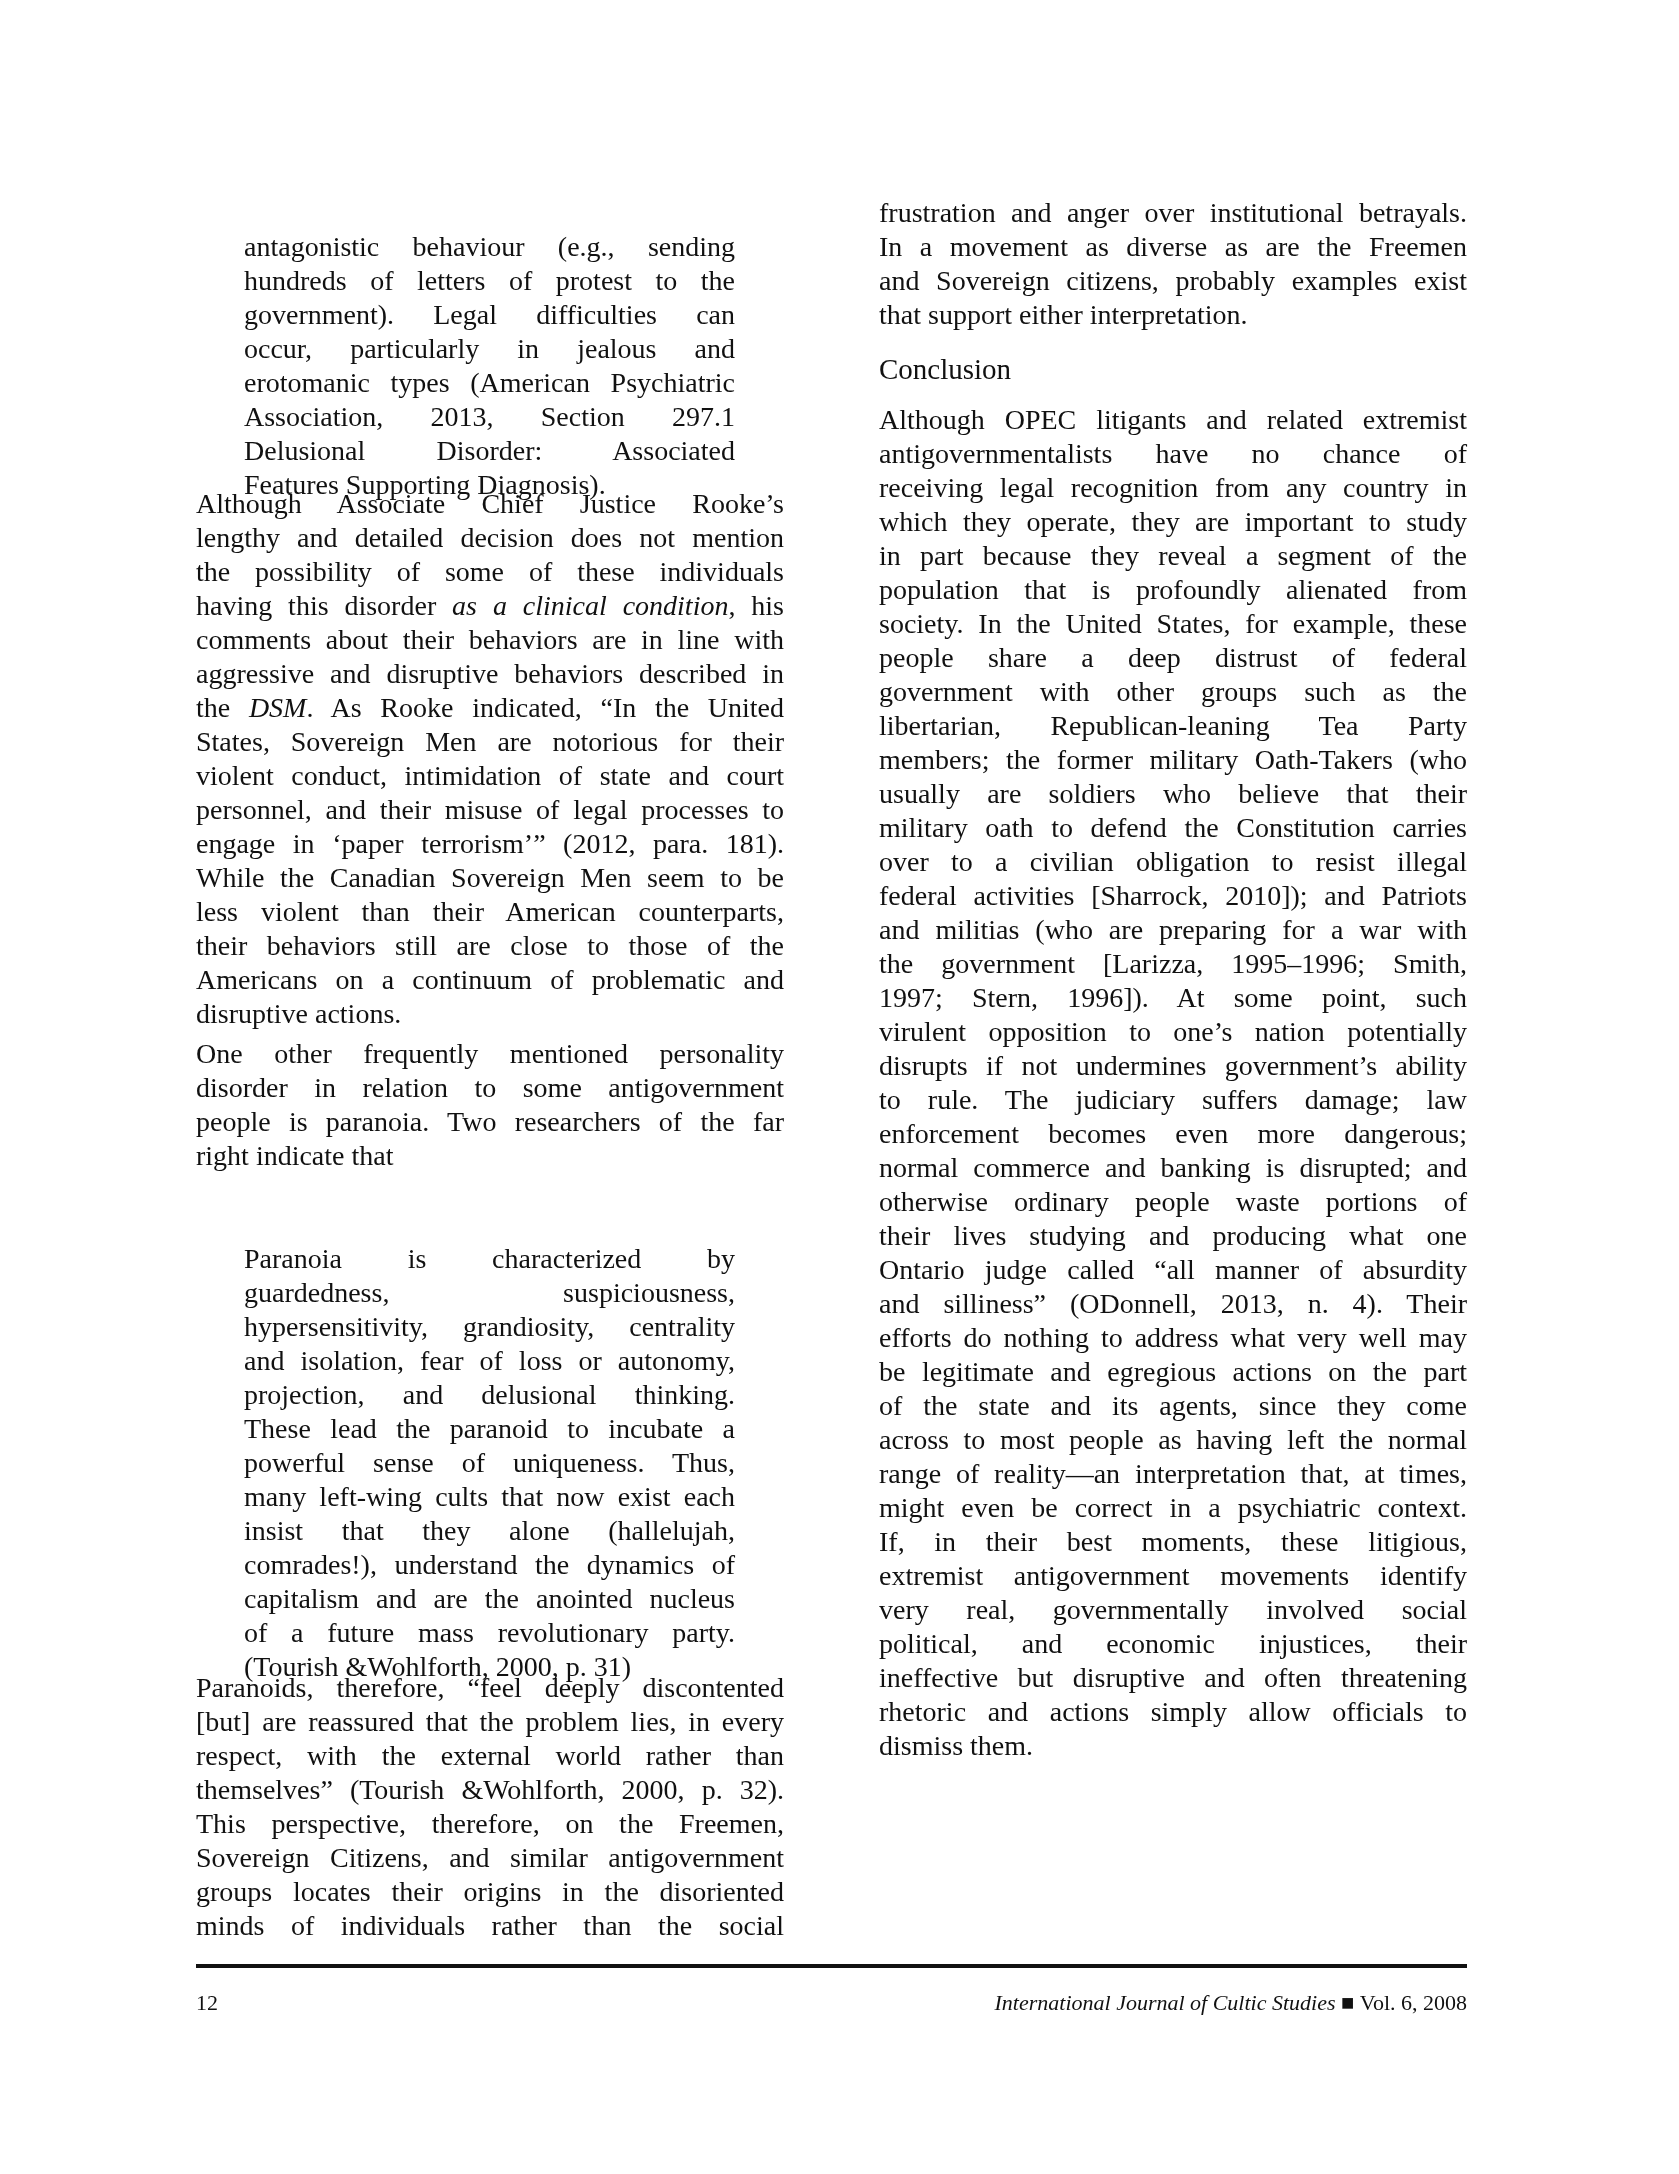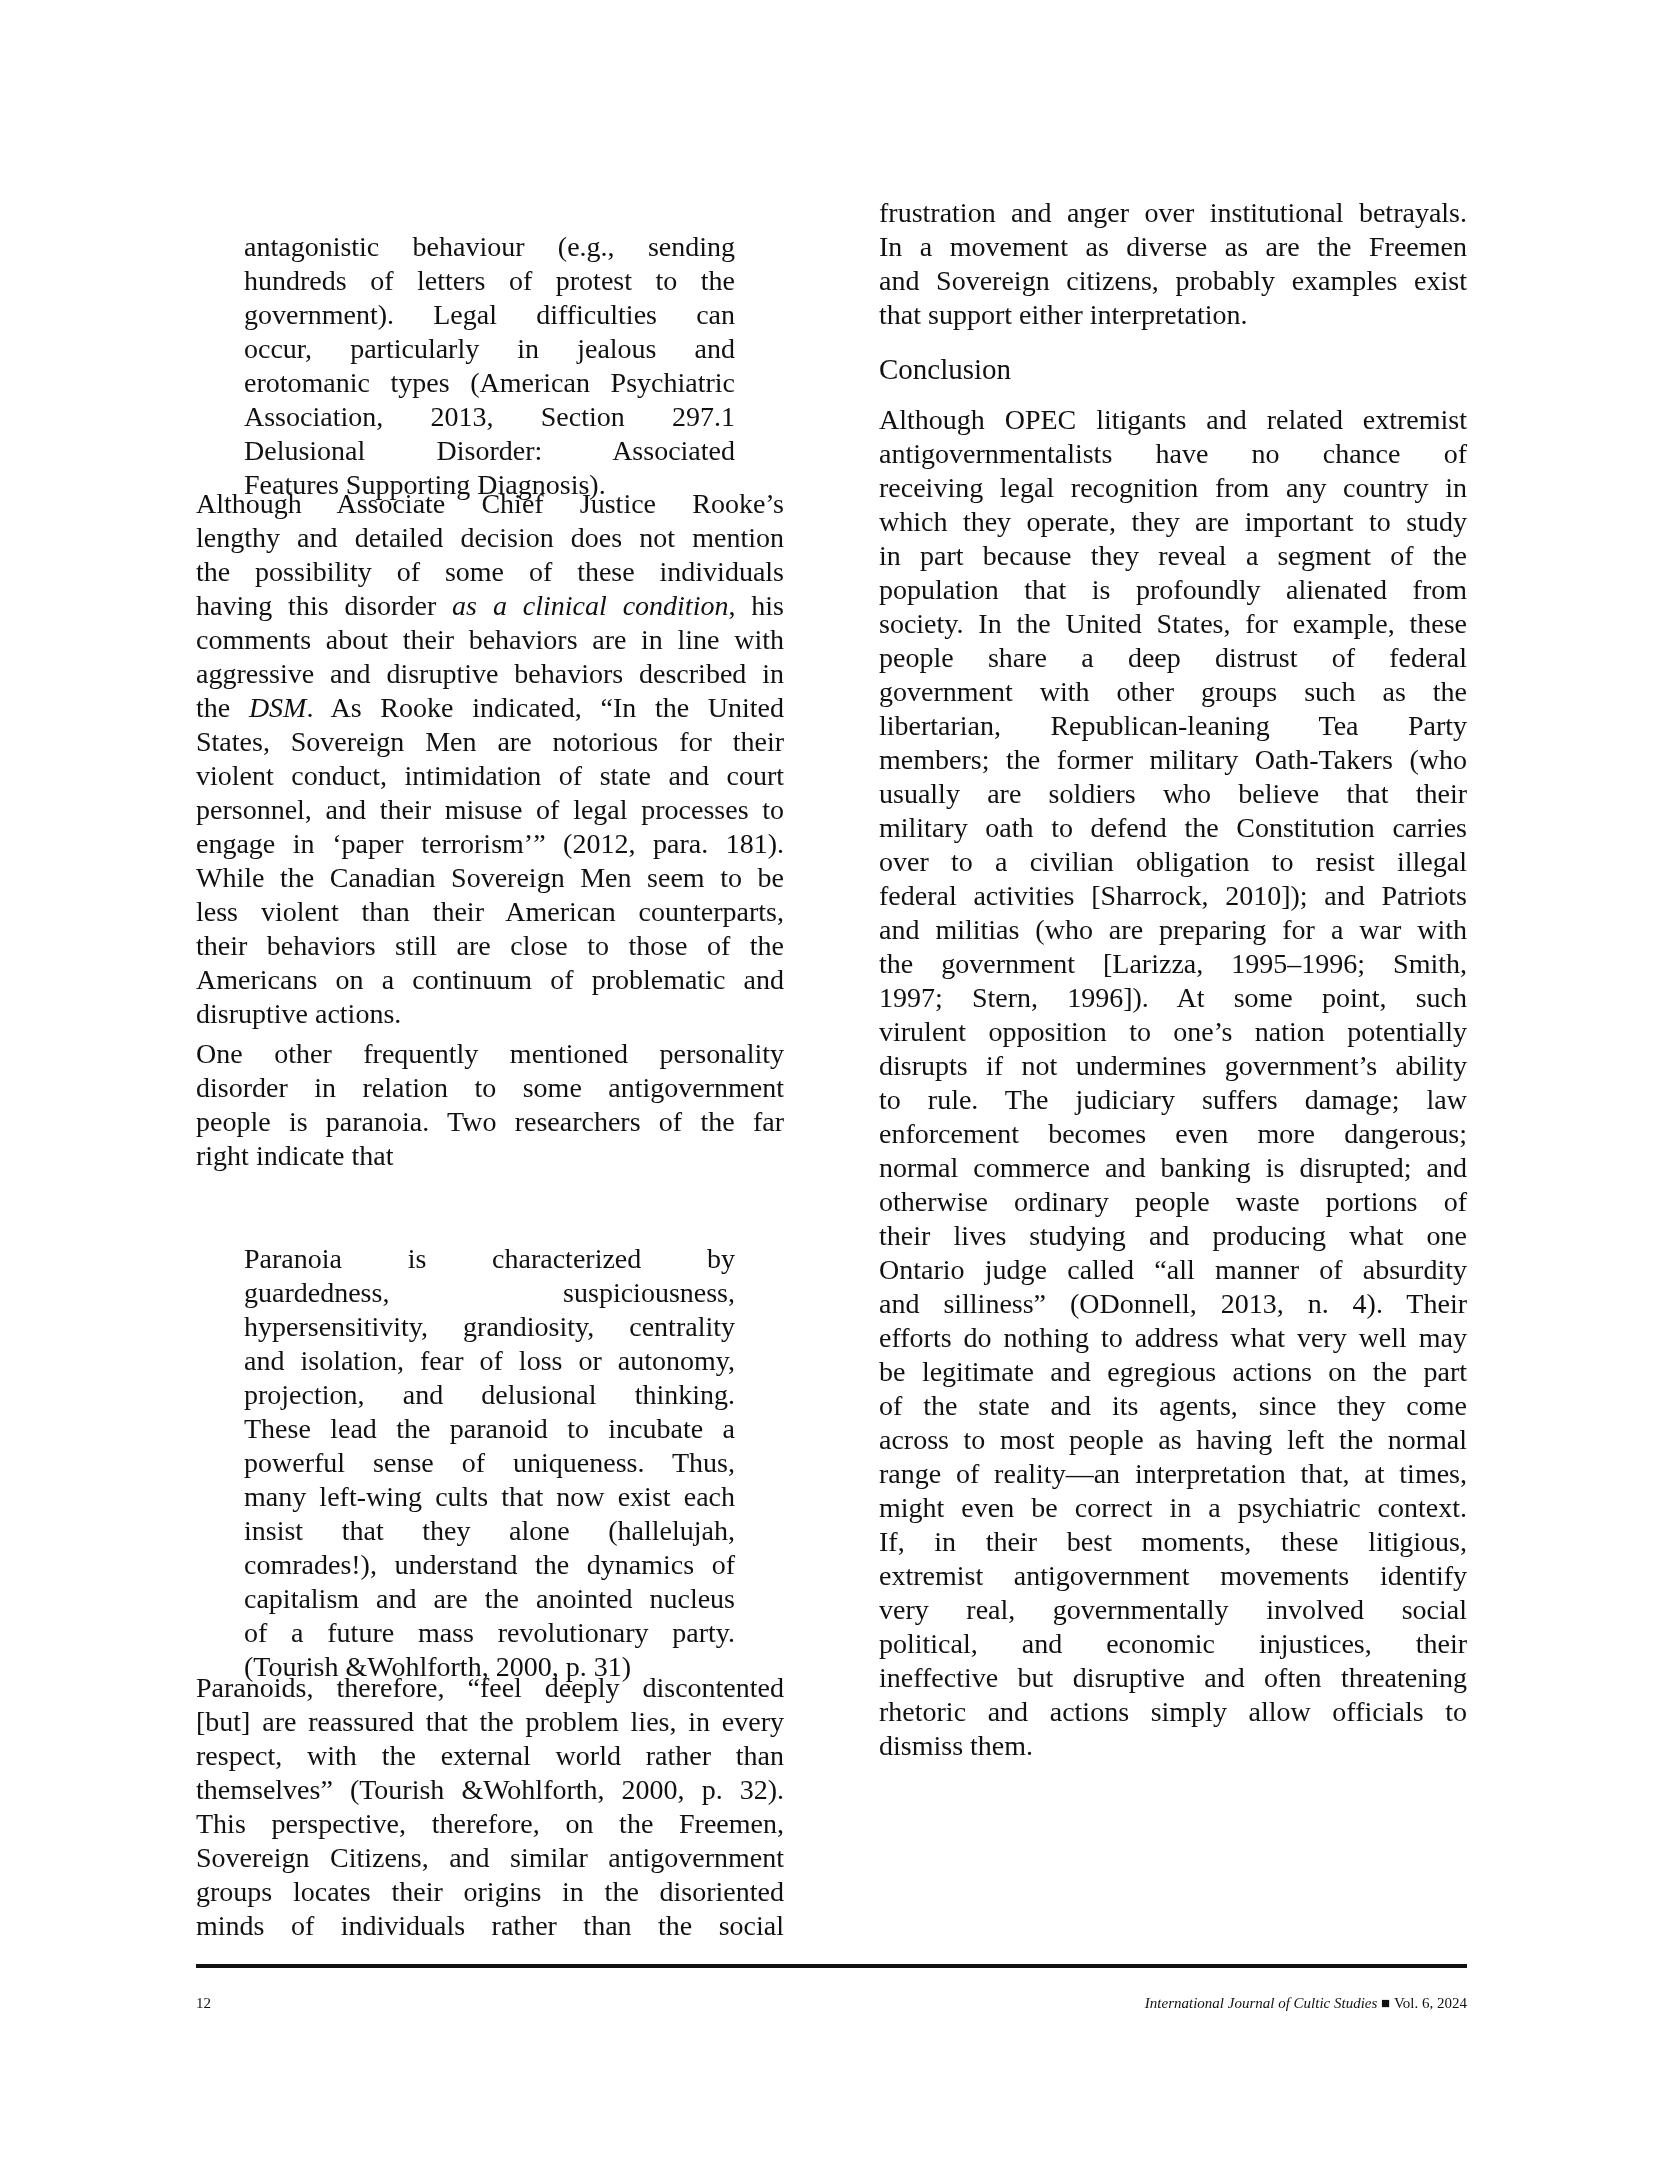--- a/index.html
+++ b/index.html
@@ -8,21 +8,21 @@
   .col { position:absolute; top:0; }
   .col-left { left:196px; width:588px; }
   .col-right { left:879px; width:588px; }
   .blk { position:absolute; left:0; right:0; }
   .ln { display:block; height:34px; line-height:34px; font-size:28px;
         text-align:justify; text-align-last:justify; white-space:nowrap; }
   .ln.last { text-align-last:left; }
   .quote { left:48px; right:49px;margin-top:34px; }
   .heading { position:absolute; left:0; font-weight:normal; font-size:29px; line-height:38px; }
   .rule { position:absolute; left:196px; width:1271px; top:1964px; height:3.8px; background:#111; }
-  .foot { position:absolute; top:1989px; font-size:15px; line-height:28px; }
+  .foot { position:absolute; top:1989px; font-size:22px; line-height:28px; }
   .foot-left { left:196px; }
   .foot-right { right:213px; font-style:italic; }
   .foot-right .up { font-style:normal; }
   i { font-style:italic; }
 </style>
 </head>
 <body>
 
 <div class="col col-left">
   <div class="blk quote" id="l-quote1" style="top:196px">
@@ -136,15 +136,15 @@
       <span class="ln">rhetoric and actions simply allow officials to</span>
       <span class="ln last">dismiss them.</span>
     </div>
 </div>
 
 <div class="rule"></div>
 <div class="foot foot-left">12</div>
 <div class="foot foot-right">
   <span>International Journal of Cultic Studies</span>
   <span class="up">■</span>
-  <span class="up">Vol. 6, 2024</span>
+  <span class="up">Vol. 6, 2008</span>
 </div>
 
 
 </body></html>

